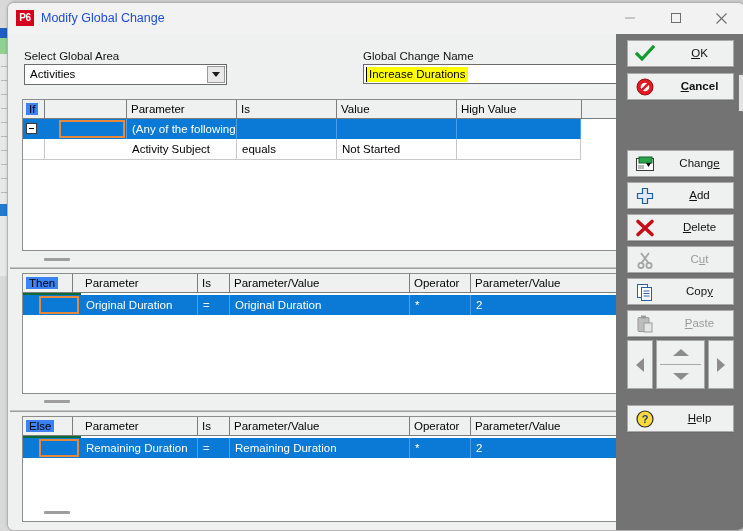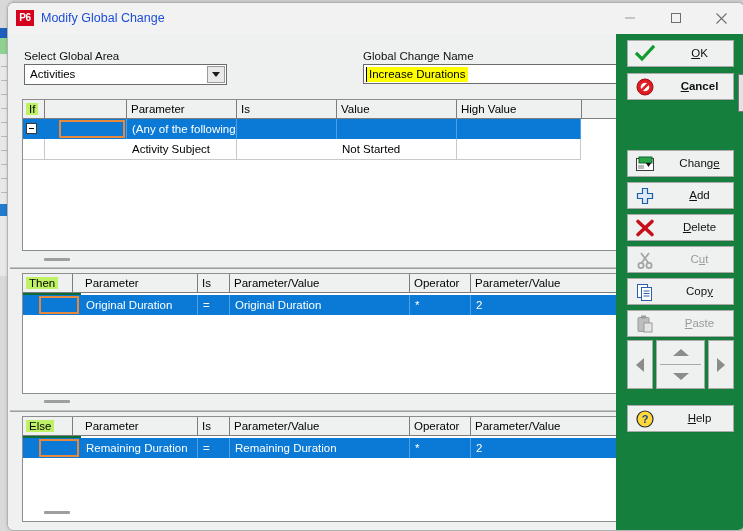--- a/index.html
+++ b/index.html
@@ -85,21 +85,21 @@
 
   
   .grid{position:absolute;background:#fff;border:1px solid #8d8d8d;box-sizing:border-box;}
   .ghead{position:absolute;left:0;top:0;height:19px;width:100%;background:#eff0f0;border-bottom:1px solid #7d7d7d;box-sizing:border-box;}
   .hcell{
     position:absolute;top:0;height:18px;line-height:18px;
     font-size:11.5px;color:#000;padding-left:4px;box-sizing:border-box;
     border-right:1px solid #7d7d7d;white-space:nowrap;overflow:hidden;
   }
   .hcell.nosep{border-right:none;}
-  .hl{background:#bef264;padding:0 3px;margin-left:-1px;}
+  .hl{background:#3b82f6;padding:0 3px;margin-left:-1px;}
 
   .grow{position:absolute;left:0;height:20px;width:100%;box-sizing:border-box;}
   .grow.sel{background:#0a7ad6;}
   .gc{
     position:absolute;top:0;height:20px;line-height:20px;
     font-size:11.5px;padding-left:5px;box-sizing:border-box;
     border-right:1px solid #c9c9c9;white-space:nowrap;overflow:hidden;
   }
   .grow.sel .gc{color:#fff;border-right:1px solid #4da0e4;}
   .grow.plain .gc{color:#000;border-right:1px solid #c9c9c9;}
@@ -117,21 +117,21 @@
     position:absolute;border:2px solid #e8883a;box-sizing:border-box;background:transparent;
   }
   .greenbar{position:absolute;height:2px;background:#0f6b34;}
 
   
 
   .grip{position:absolute;width:26px;height:3px;background:#9e9e9e;border-radius:1px;}
   .hsep{position:absolute;left:0;width:606px;height:1px;background:#b7b7b7;}
 
   
-  .rightpane{position:absolute;left:608px;top:0;width:128px;height:496px;background:#15803d;}
+  .rightpane{position:absolute;left:608px;top:0;width:128px;height:496px;background:#737373;}
   .btn{
     position:absolute;left:11px;width:107px;height:27px;
     background:#eff0f0;border:1px solid #a9a9a9;box-sizing:border-box;
     box-shadow:0 1px 0 rgba(0,0,0,.06);
   }
   .btn .bl{
     position:absolute;left:44px;top:0;right:0;height:25px;line-height:25px;
     font-size:11.5px;color:#111;text-align:center;padding-right:6px;
   }
   .btn.disabled .bl{color:#9a9a9a;}
@@ -243,20 +243,21 @@
           <div class="gc" style="left:214px;width:100px;"></div>
           <div class="gc" style="left:314px;width:120px;"></div>
           <div class="gc nb" style="left:434px;width:124px;"></div>
         </div>
 
         <div class="focusbox" style="left:36px;top:20px;width:66px;height:18px;"></div>
 
         <div class="grow plain" style="top:39px;width:558px;background:#fff;">
           <div class="gc" style="left:0;width:22px;"></div>
           <div class="gc" style="left:104px;width:110px;">Activity Subject</div>
+          <div class="gc" style="left:214px;width:100px;">equals</div>
           <div class="gc" style="left:314px;width:120px;">Not Started</div>
           <div class="gc nb" style="left:434px;width:124px;"></div>
         </div>
         <div class="rowline" style="top:59px;width:558px;"></div>
       </div>
 
       <div class="grip" style="left:34px;top:224px;"></div>
       <div class="hsep" style="top:233px;background:#c3c3c3;"></div>
       <div class="hsep" style="top:234px;background:#9f9f9f;"></div>
 

